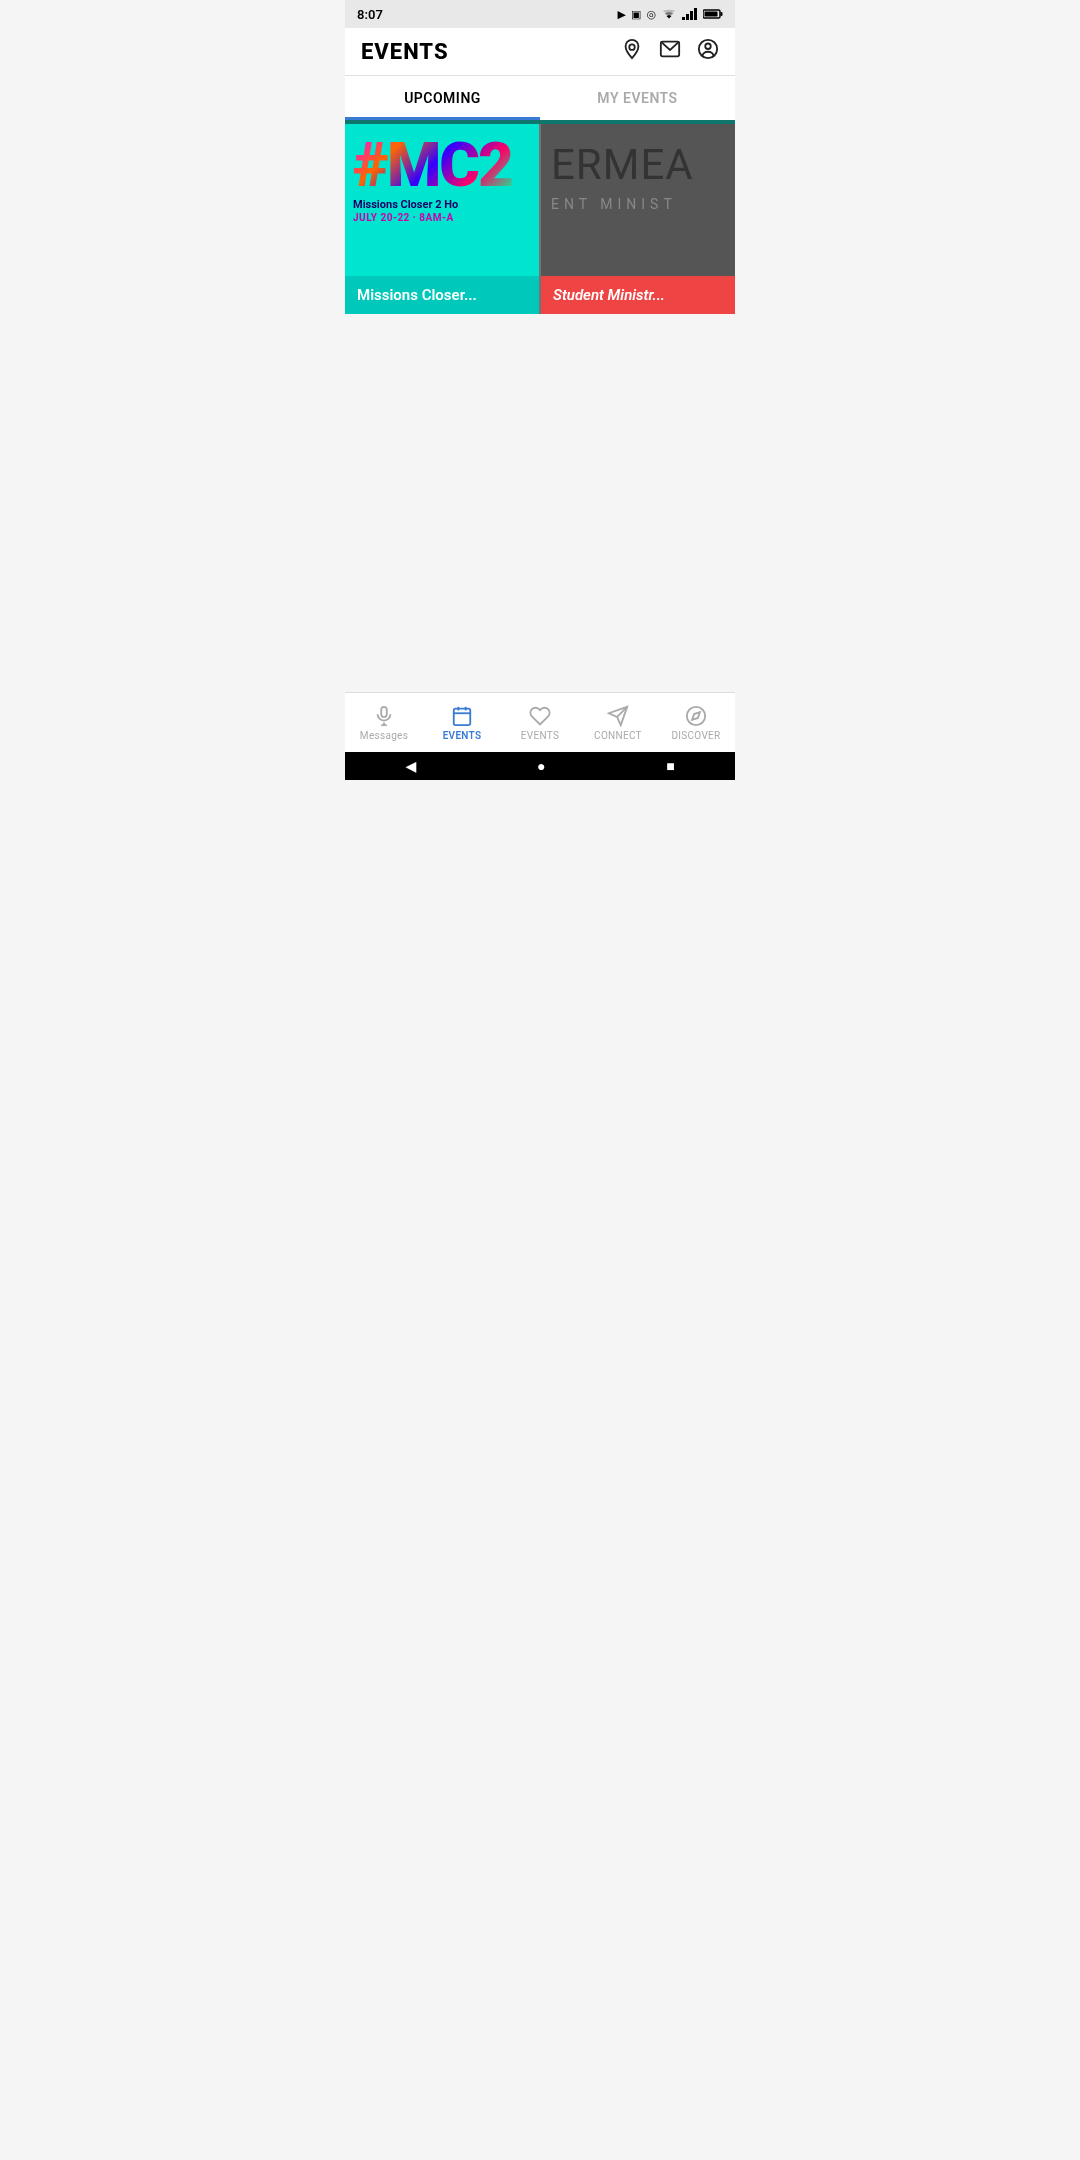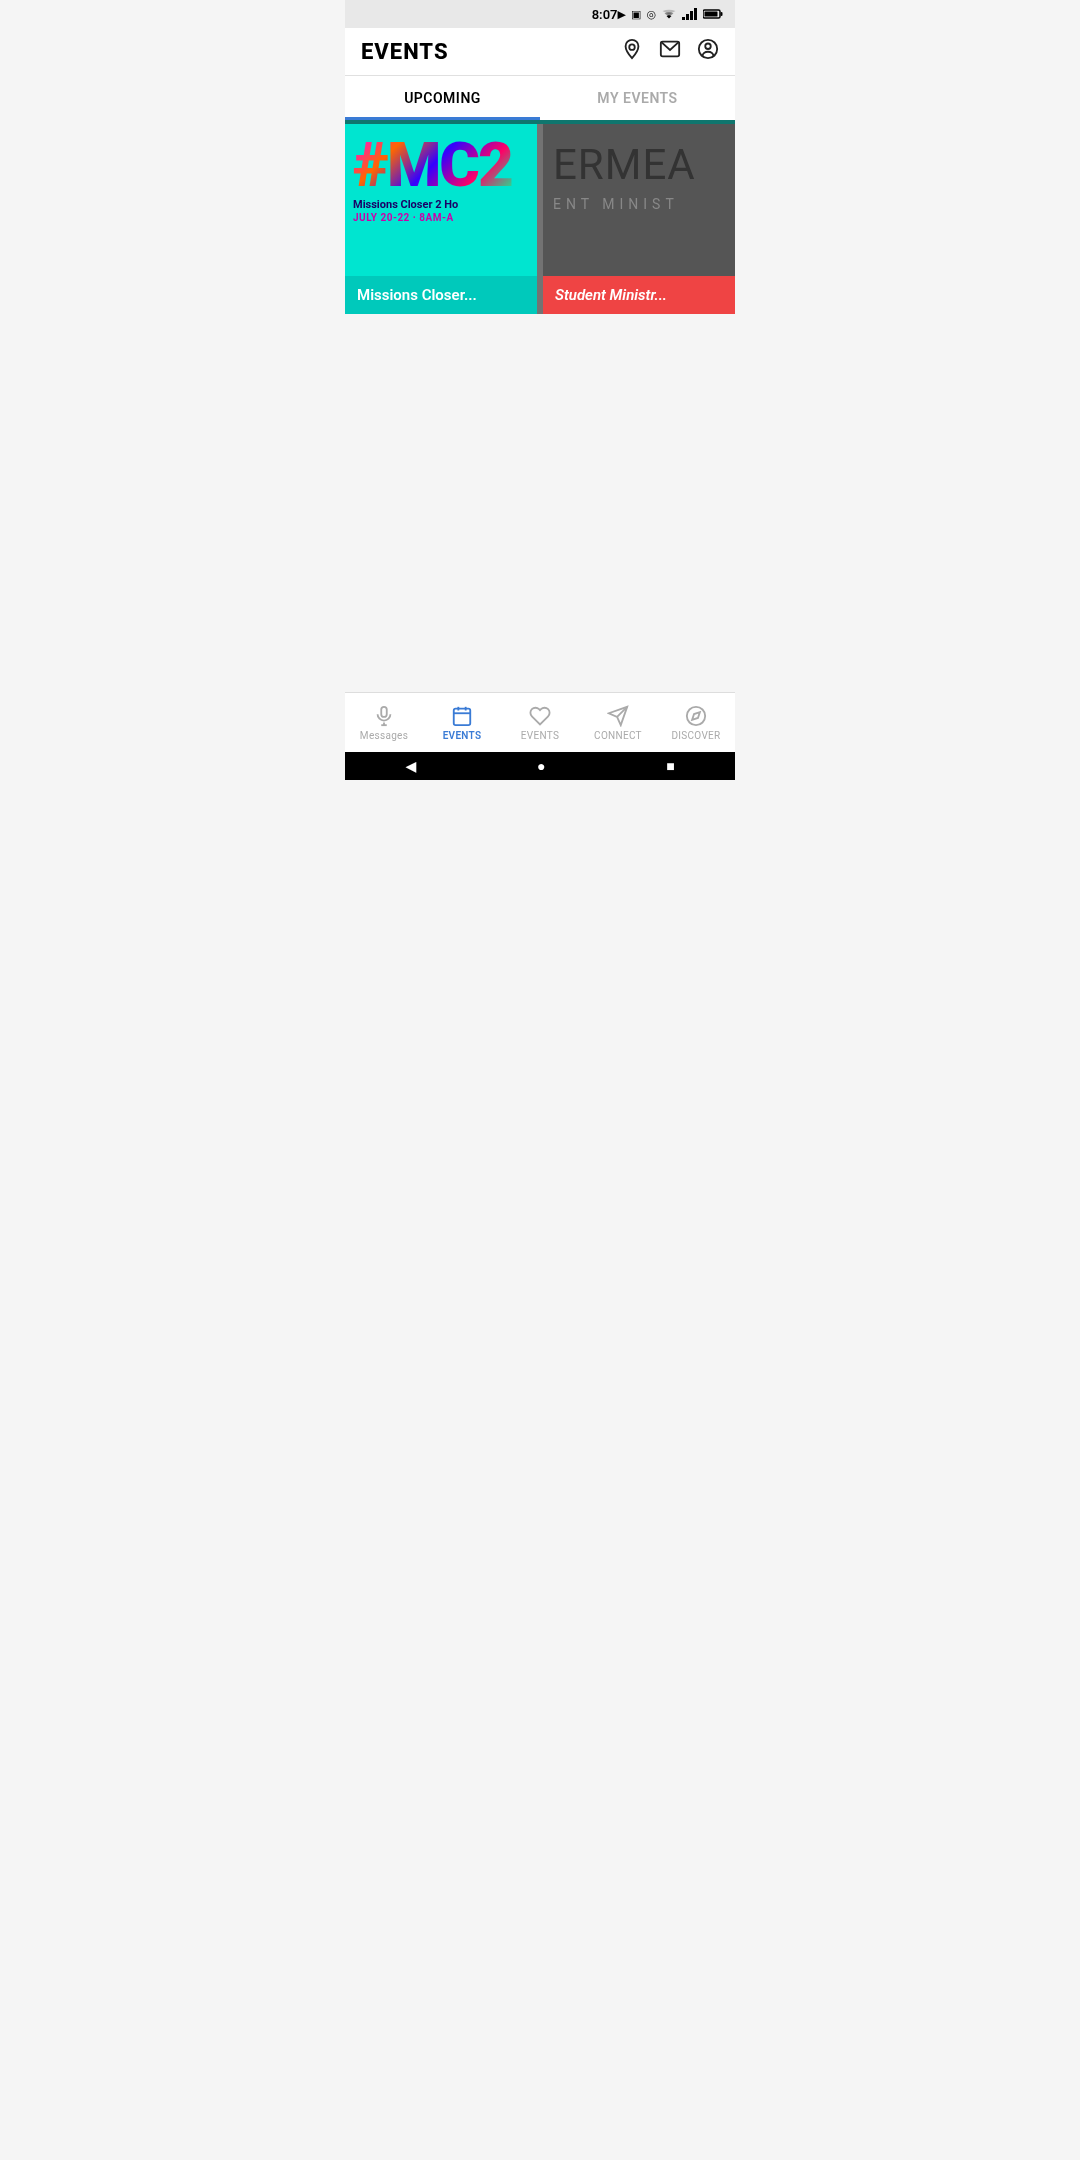--- a/index.html
+++ b/index.html
@@ -14,21 +14,21 @@
       position: relative;
       margin: 0 auto;
     }
 
     
     .status-bar {
       height: 28px;
       background: #e8e8e8;
       display: flex;
       align-items: center;
-      justify-content: flex-end;
+      justify-content: space-between;
       padding: 0 12px;
     }
     .status-time {
       font-size: 13px;
       font-weight: 600;
       color: #000;
     }
     .status-icons {
       display: flex;
       align-items: center;
@@ -100,21 +100,21 @@
 
     .event-card {
       flex: 1;
       position: relative;
       height: 190px;
       overflow: hidden;
       cursor: pointer;
     }
 
     .event-card:first-child {
-      border-right: 6px solid #737373;
+      border-right: 2px solid #737373;
     }
 
     
     .card-bg-cyan {
       background: #00e5d0;
       width: 100%;
       height: 100%;
       position: relative;
       display: flex;
       flex-direction: column;

